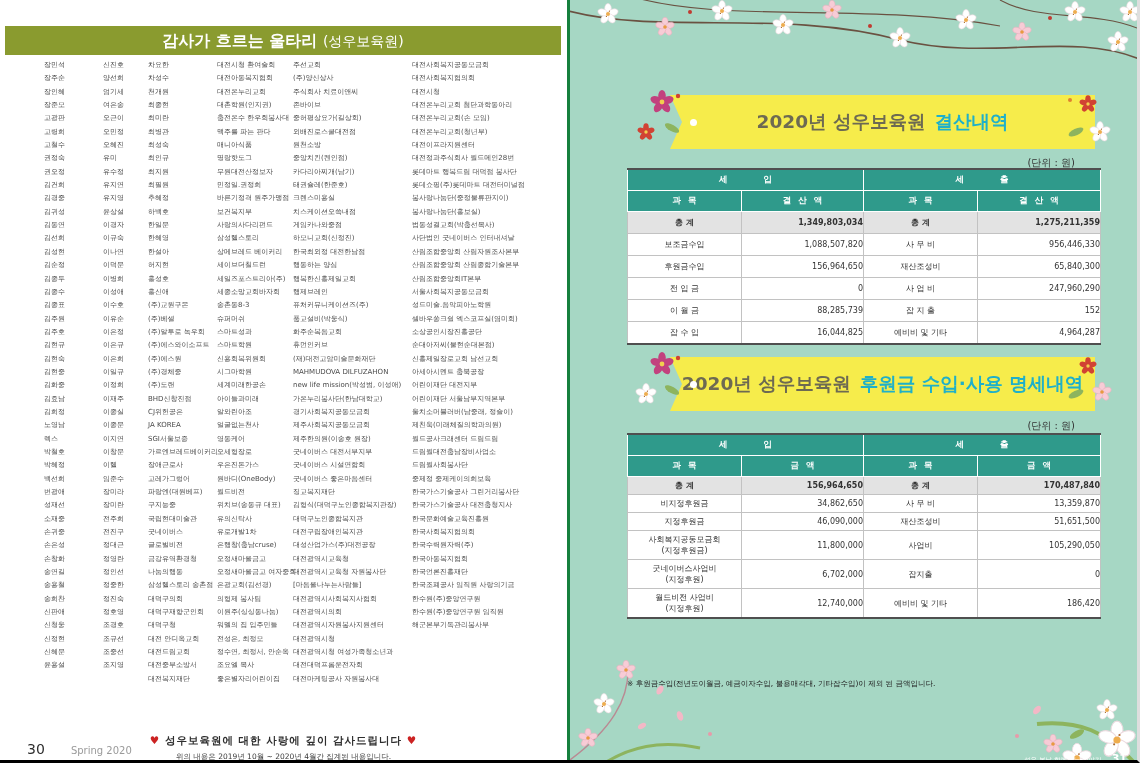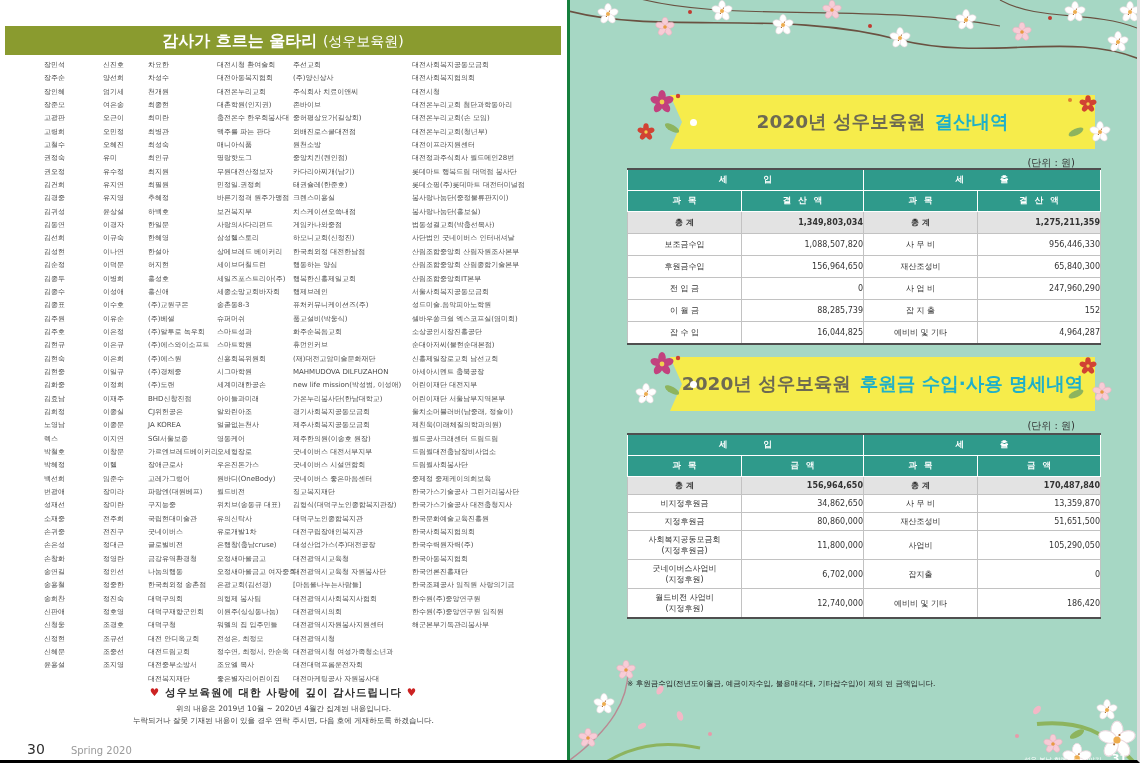--- a/index.html
+++ b/index.html
@@ -17,21 +17,21 @@
   .donor-grid{position:absolute;left:0;top:59px;width:567px;height:622px;}
   .donor-col{position:absolute;top:0;}
   .donor-line{font-size:7px;line-height:13.35px;color:#4a4a4a;white-space:nowrap;}
   .dc0{left:44px;width:58px;}
   .dc1{left:103px;width:44px;}
   .dc2{left:148px;width:68px;}
   .dc3{left:217px;width:75px;}
   .dc4{left:293px;width:117px;}
   .dc5{left:412px;width:152px;}
   .message{position:absolute;left:0;top:686px;width:567px;text-align:center;}
-  .msg-title{font-size:10.5px;font-weight:bold;color:#2e2e2e;letter-spacing:1px;}
+  .msg-title{font-size:10.5px;font-weight:bold;color:#2e2e2e;letter-spacing:1px;margin-top:48px;}
   .heart{color:#cc2222;font-size:10.5px;}
   .msg-line{font-size:7.5px;color:#3c3c3c;margin-top:4px;}
   .msg-line2{font-size:7.5px;color:#3c3c3c;margin-top:2px;}
   .footer-left{position:absolute;left:27px;top:739px;}
   .footer-left .pg{font-size:14px;color:#2e2e2e;}
   .footer-left .season{font-size:10px;color:#9a9a9a;margin-left:21px;}
 
   
   .ribbon{position:absolute;left:100px;width:425px;height:54px;background:#f6ec4b;
           clip-path:polygon(0 0,100% 0,100% 100%,0 100%,12px 50%);
@@ -208,21 +208,21 @@
           <div class="donor-line">가르엔브레드베이커리</div>
           <div class="donor-line">장애근로사</div>
           <div class="donor-line">고레가그렁어</div>
           <div class="donor-line">파랑엔(대원베프)</div>
           <div class="donor-line">구지능중</div>
           <div class="donor-line">국립현대미술관</div>
           <div class="donor-line">굿네이버스</div>
           <div class="donor-line">글로벌비전</div>
           <div class="donor-line">금강유역환경청</div>
           <div class="donor-line">나눔의행동</div>
-          <div class="donor-line">한국최외정 송촌점</div>
+          <div class="donor-line">삼성헬스토리 송촌점</div>
           <div class="donor-line">대덕구의회</div>
           <div class="donor-line">대덕구재향군인회</div>
           <div class="donor-line">대덕구청</div>
           <div class="donor-line">대전 안디옥교회</div>
           <div class="donor-line">대전드림교회</div>
           <div class="donor-line">대전중부소방서</div>
           <div class="donor-line">대전복지재단</div>
         </div>
         <div class="donor-col dc3">
           <div class="donor-line">대전시청 환여술회</div>
@@ -580,21 +580,21 @@
             <td class="amt">170,487,840</td>
           </tr>
           <tr>
             <td class="itm">비지정후원금</td>
             <td class="amt">34,862,650</td>
             <td class="itm">사 무 비</td>
             <td class="amt">13,359,870</td>
           </tr>
           <tr>
             <td class="itm">지정후원금</td>
-            <td class="amt">80,860,000</td>
+            <td class="amt">46,090,000</td>
             <td class="itm">재산조성비</td>
             <td class="amt">51,651,500</td>
           </tr>
           <tr>
             <td class="itm">사회복지공동모금회
 (지정후원금)</td>
             <td class="amt">11,800,000</td>
             <td class="itm">사업비</td>
             <td class="amt">105,290,050</td>
           </tr>

